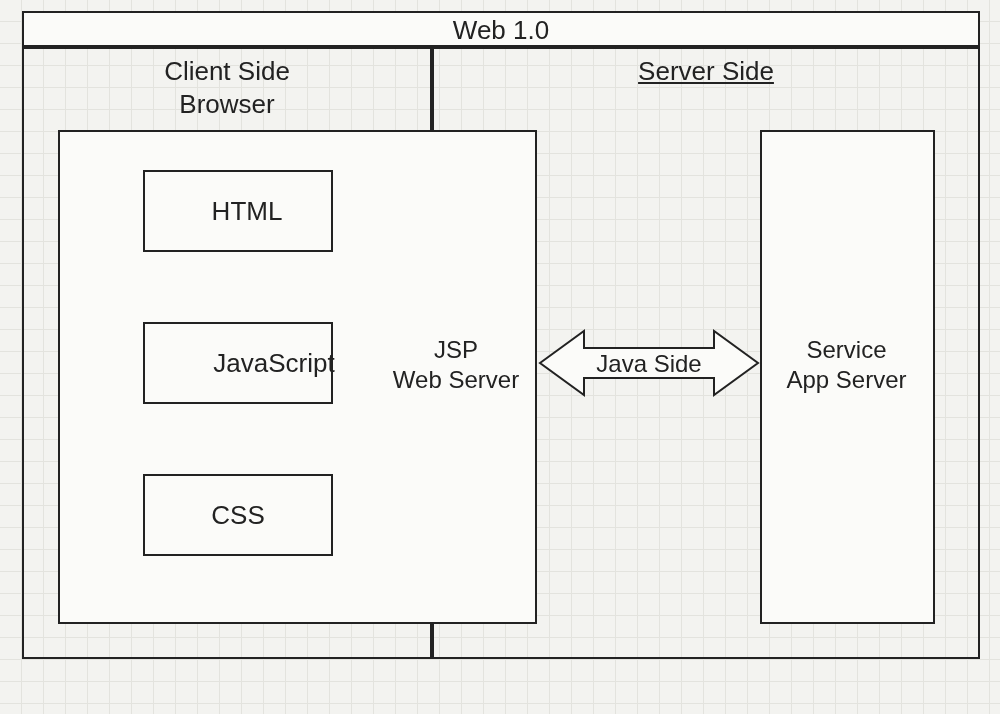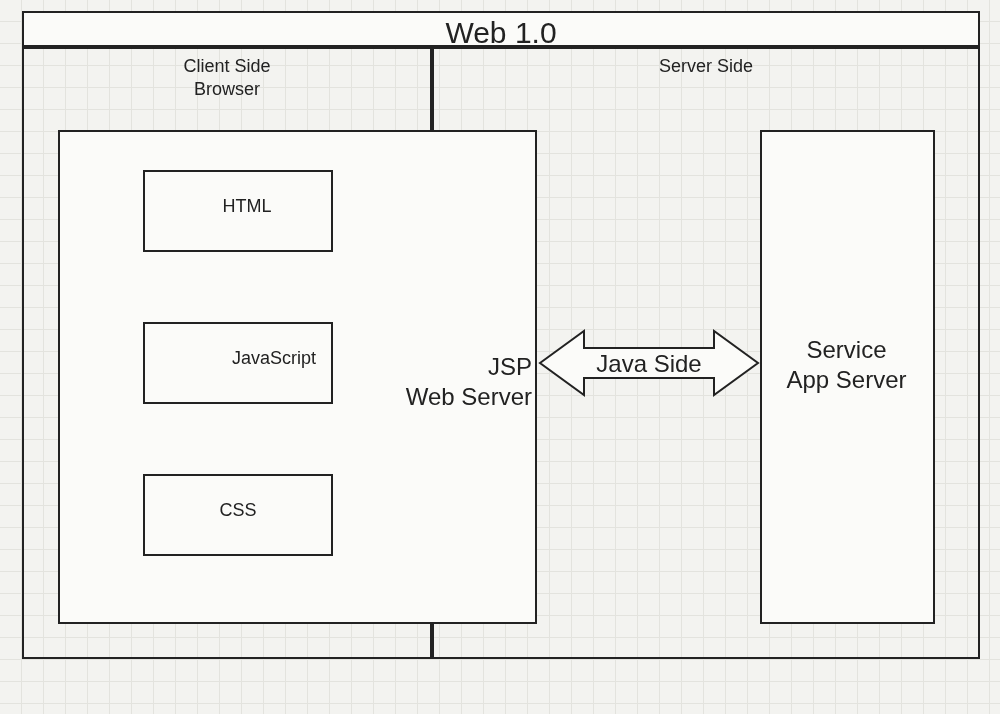--- a/index.html
+++ b/index.html
@@ -22,52 +22,52 @@
   .box {
     position: absolute;
     box-sizing: border-box;
     border: 2px solid #222;
     background: #fbfbf9;
   }
   .no-bg { background: transparent; }
   .label {
     position: absolute;
     text-align: center;
-    font-size: 18px;
+    font-size: 26px;
     line-height: 1.25;
   }
   .small { font-size: 24px; }
   svg { position: absolute; overflow: visible; }
 </style>
 </head>
 <body>
 
 <div class="box no-bg" style="left:22px; top:11px; width:958px; height:648px;"></div>
 
 <div class="box" style="left:22px; top:11px; width:958px; height:36px;"></div>
-<div class="label" style="left:22px; top:14px; width:958px; font-size:30px;">Web 1.0</div>
+<div class="label" style="left:22px; top:14px; width:958px; font-size:26px;">Web 1.0</div>
 
 <div class="box no-bg" style="left:22px; top:47px; width:410px; height:612px;"></div>
 <div class="label" style="left:22px; top:55px; width:410px;">Client Side<br>Browser</div>
 
 <div class="box no-bg" style="left:432px; top:47px; width:548px; height:612px;"></div>
-<div class="label" style="left:432px; top:55px; width:548px;">Server Side</div>
+<div class="label" style="left:432px; top:55px; width:548px;text-decoration:underline;">Server Side</div>
 
 <div class="box" style="left:58px; top:130px; width:479px; height:494px;"></div>
 
 <div class="box" style="left:143px; top:170px; width:190px; height:82px;"></div>
 <div class="label" style="left:143px; top:195px; width:208px;">HTML</div>
 
 <div class="box" style="left:143px; top:322px; width:190px; height:82px;"></div>
 <div class="label" style="left:143px; top:347px; width:190px;margin-left:36px;">JavaScript</div>
 
 <div class="box" style="left:143px; top:474px; width:190px; height:82px;"></div>
 <div class="label" style="left:143px; top:499px; width:190px;">CSS</div>
 
-<div class="label small" style="left:380px; top:335px; width:152px; text-align:right;margin-top:17px;">JSP<br>Web Server</div>
+<div class="label small" style="left:380px; top:335px; width:152px; text-align:center;">JSP<br>Web Server</div>
 
 <div class="box" style="left:760px; top:130px; width:175px; height:494px;"></div>
 <div class="label small" style="left:760px; top:335px; width:173px;">Service<br>App Server</div>
 
 <svg style="left:540px; top:323px;" width="218" height:="100" viewBox="0 0 218 100">
 
   <polygon points="0,40  44,8  44,25  174,25  174,8  218,40  174,72  174,55  44,55  44,72" fill="#fbfbf9" stroke="#222" stroke-width="2"></polygon>
 </svg>
 <div class="label small" style="left:560px; top:349px; width:178px;">Java Side</div>
 

